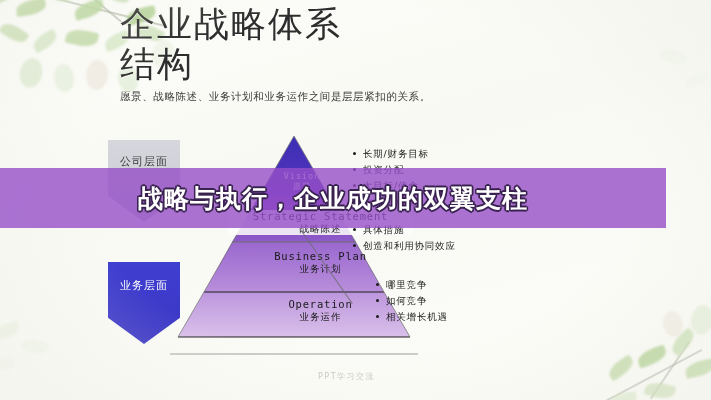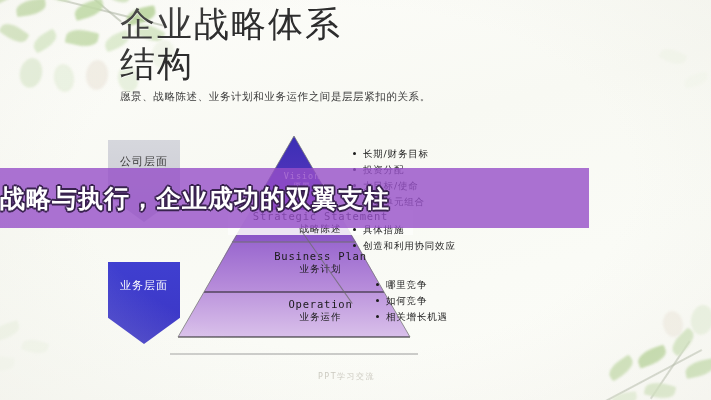--- a/index.html
+++ b/index.html
@@ -83,23 +83,23 @@
   .g2{left:352px;top:222px;}
   .g3{left:375px;top:277px;}
 
   .leader{position:absolute;background:#6b6b6b;opacity:.75;transform-origin:0 0;height:1px;}
 
   .watermark{position:absolute;left:318px;top:371px;font-size:8px;color:#c9c7bd;
     letter-spacing:1.5px;font-family:"DejaVu Sans","Liberation Sans",sans-serif;}
 
   
   #band{
-    position:absolute;left:0;top:168px;width:589px;height:60px;
+    position:absolute;left:0;top:168px;width:666px;height:60px;
     background:rgba(150,79,200,.80);
-    display:flex;align-items:center;
+    display:flex;align-items:center;justify-content:center;
   }
   #band-text{
     font-family:"DejaVu Sans","Liberation Sans",sans-serif;
     font-weight:700;font-size:25px;letter-spacing:1px;color:#ffffff;
     white-space:nowrap;
     text-shadow:
       -1.4px -1.4px 0 #3a2350, 1.4px -1.4px 0 #3a2350,
       -1.4px  1.4px 0 #3a2350, 1.4px  1.4px 0 #3a2350,
        0 -1.6px 0 #3a2350, 0 1.6px 0 #3a2350,
       -1.6px 0 0 #3a2350, 1.6px 0 0 #3a2350;

